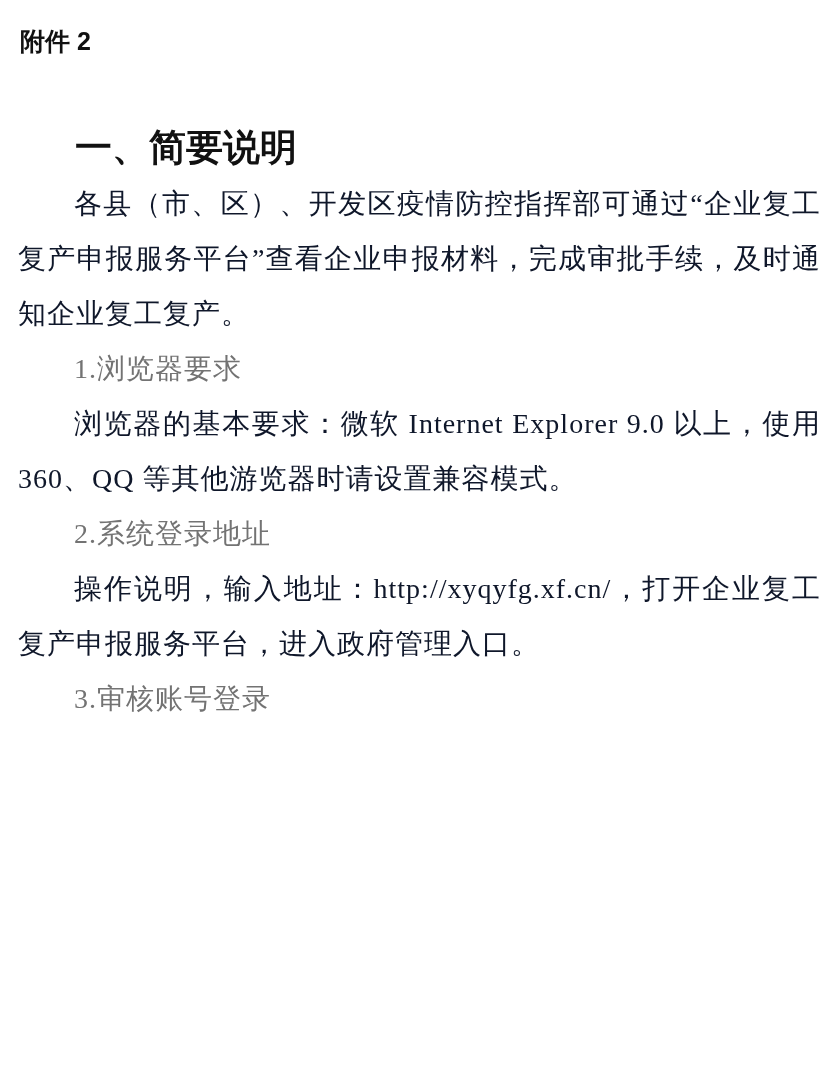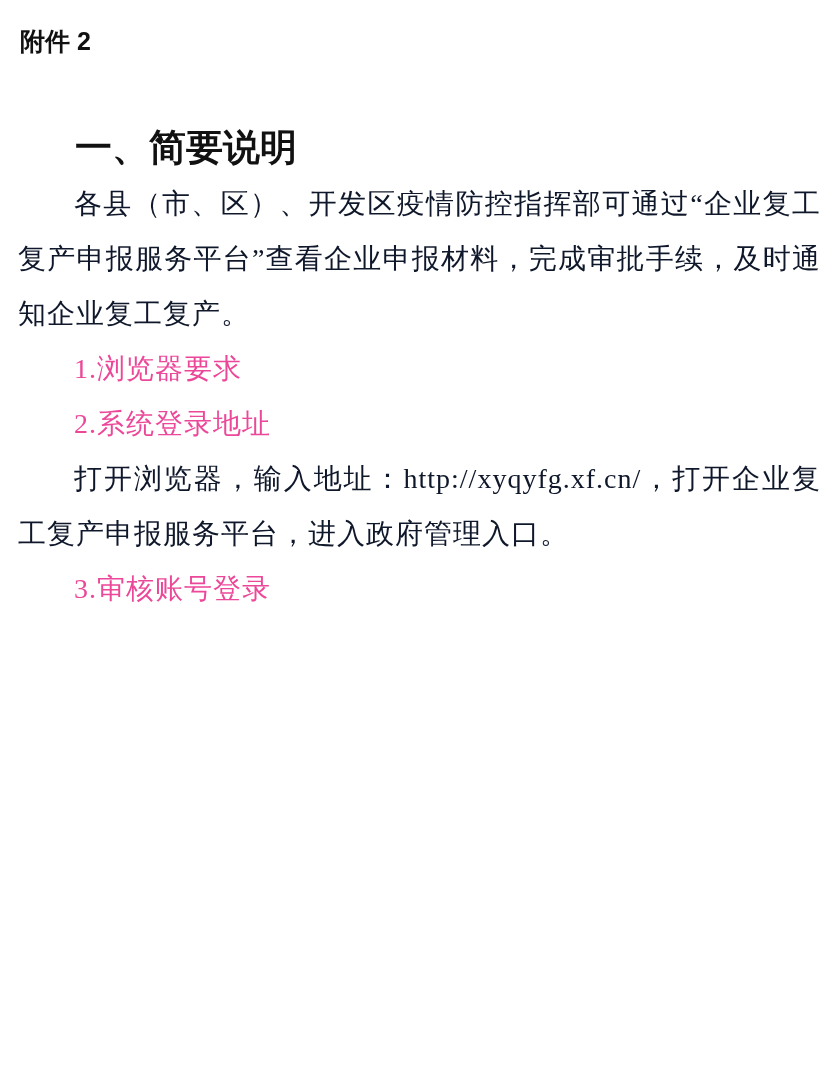--- a/index.html
+++ b/index.html
@@ -62,40 +62,41 @@
     color: #0f172a;
     letter-spacing: 1px;
   }
   
   .subheading {
     margin: 0;
     font-family: "Liberation Serif", serif;
     font-size: 28px;
     line-height: 55px;
     text-indent: 2em;
-    color: #ec4899;
+    color: #737373;
     letter-spacing: 1px;
   }
 </style>
 </head>
 <body>
 
 <div class="page">
 
   <div class="attachment-label">附件 2</div>
 
 
   <h2 class="section-heading first">一、简要说明</h2>
 
   <p class="para">各县（市、区）、开发区疫情防控指挥部可通过“企业复工复产申报服务平台”查看企业申报材料，完成审批手续，及时通知企业复工复产。</p>
 
 
   <p class="subheading">1.浏览器要求</p>
 
+  <p class="para">浏览器的基本要求：微软 Internet Explorer 9.0 以上，使用 360、QQ 等其他游览器时请设置兼容模式。</p>
 
   <p class="subheading">2.系统登录地址</p>
 
-  <p class="para">打开浏览器，输入地址：http://xyqyfg.xf.cn/，打开企业复工复产申报服务平台，进入政府管理入口。</p>
+  <p class="para">操作说明，输入地址：http://xyqyfg.xf.cn/，打开企业复工复产申报服务平台，进入政府管理入口。</p>
 
   <p class="subheading">3.审核账号登录</p>
 
 
 </div>
 
 </body></html>

